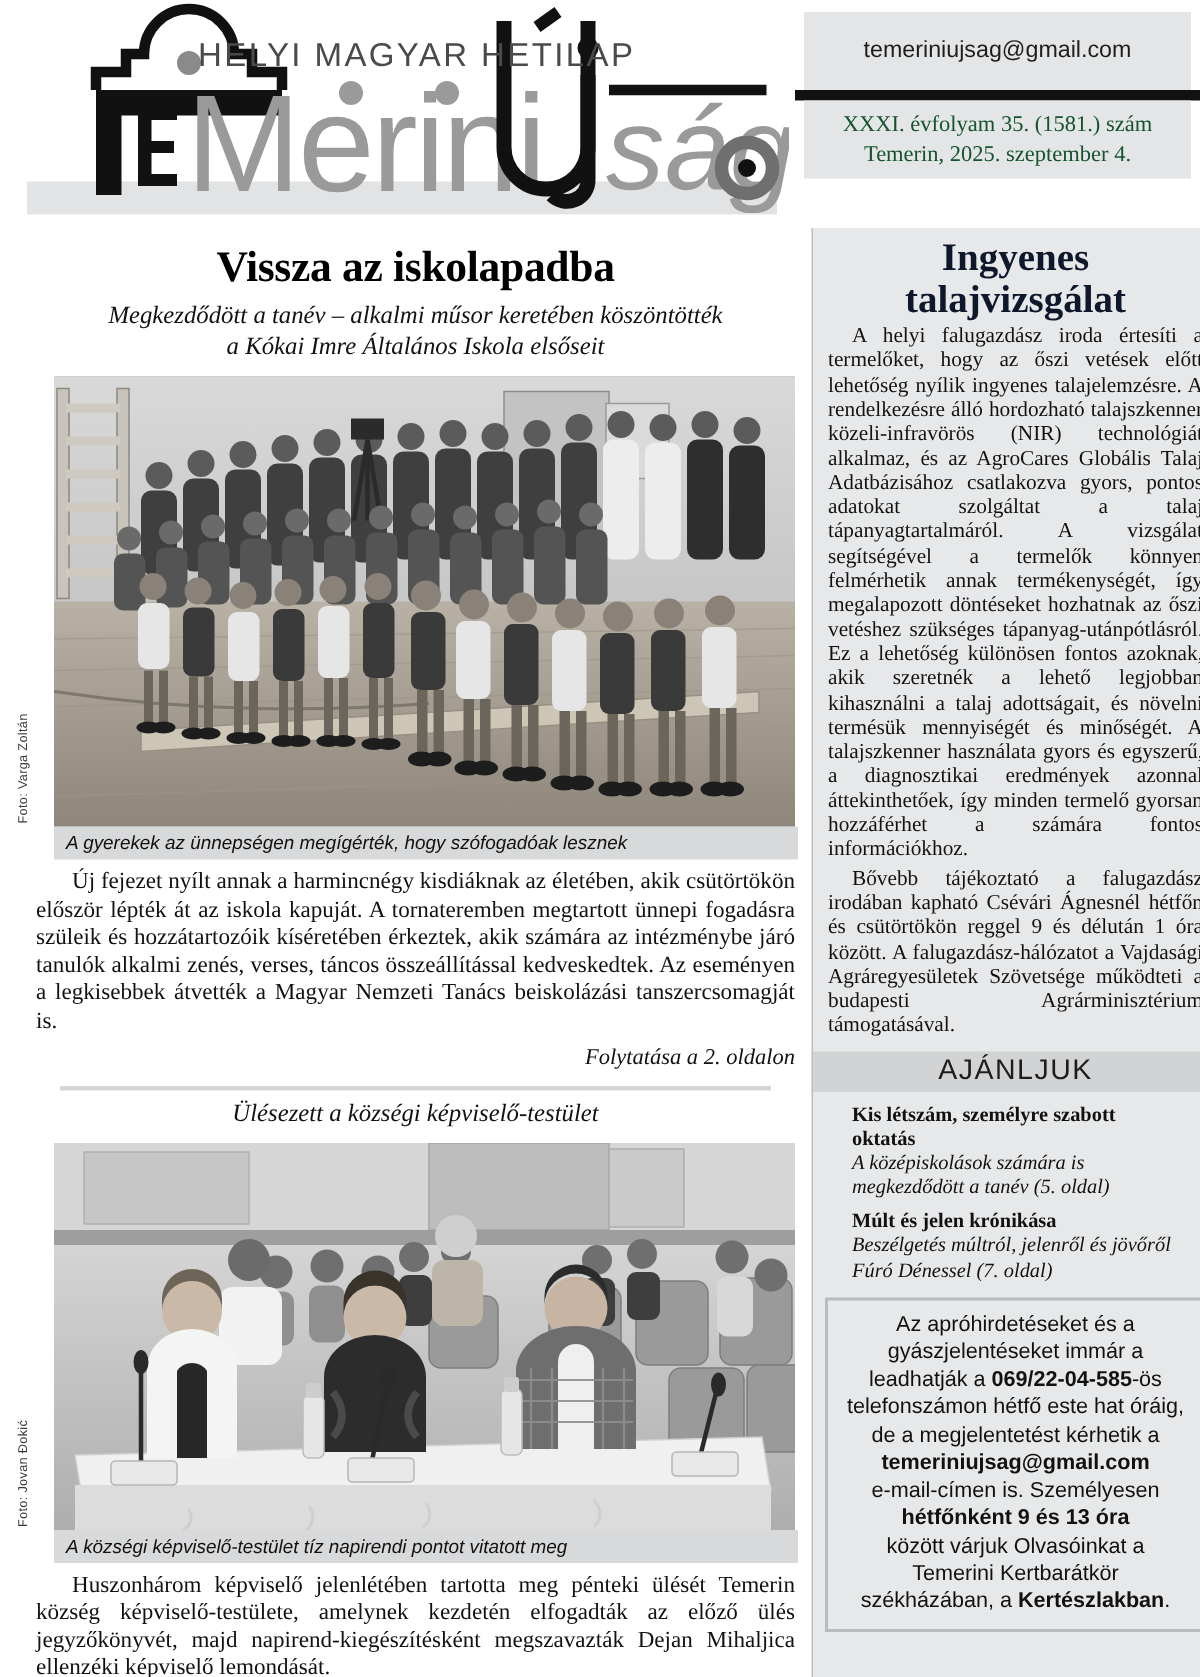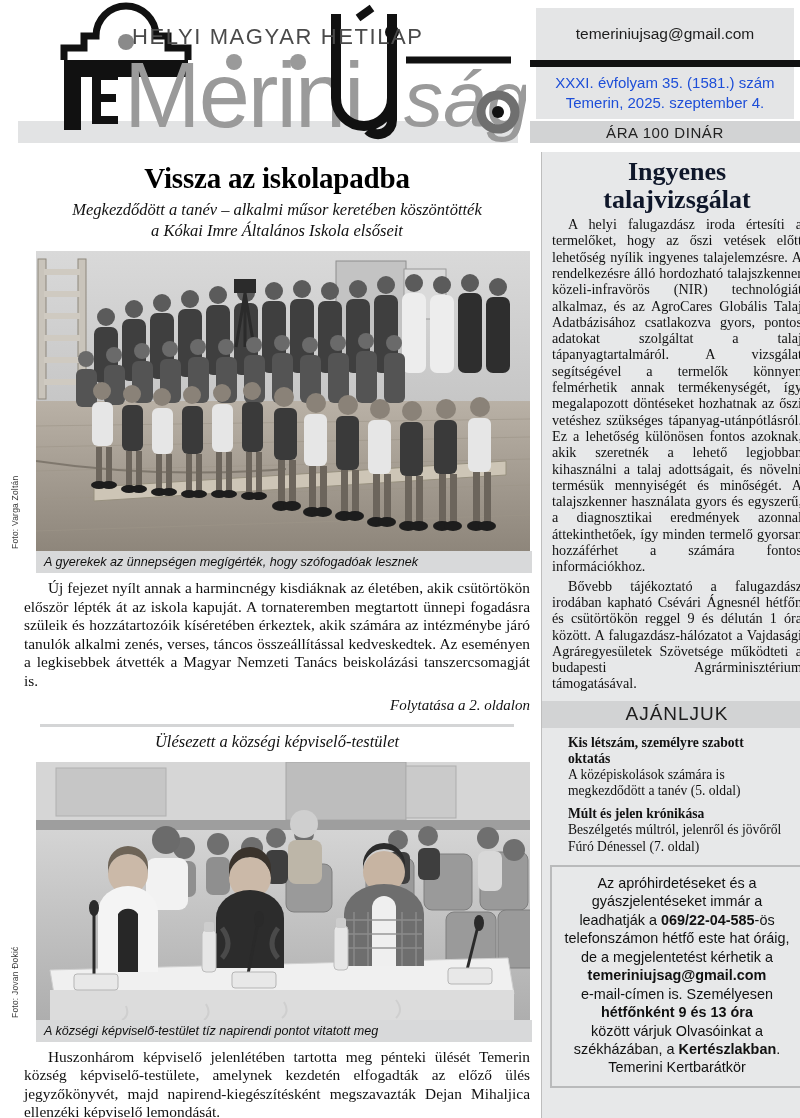--- a/index.html
+++ b/index.html
@@ -39,22 +39,22 @@
     font-size:15.5px;color:#1d1d1d;
   }
   .blackbar{position:absolute;left:0;top:60px;width:270px;height:7px;background:#111;}
   .issue-box{
     position:absolute;left:6px;top:67px;width:258px;height:52px;
     background:#e4e5e6;
     display:flex;flex-direction:column;align-items:center;justify-content:center;
     line-height:1.35;
   }
   .issue-box div{
-    font-family:Liberation Sans, sans-serif;
-    font-size:15px;color:#1d4ed8;white-space:nowrap;
+    font-family:Liberation Serif, serif;
+    font-size:15px;color:#14532d;white-space:nowrap;
   }
   .price-box{
     position:absolute;left:0;top:121px;width:270px;height:22px;
     background:#d2d3d4;
     display:flex;align-items:center;justify-content:center;
   }
   .price-box span{
     font-family:"Liberation Sans", sans-serif;
     font-size:15px;color:#222;letter-spacing:.6px;
   }
@@ -130,21 +130,21 @@
     margin-top:9px;
     background:#d2d3d4;height:27px;
     display:flex;align-items:center;justify-content:center;
   }
   .aj-head span{
     font-family:"Liberation Sans", sans-serif;
     font-size:19px;color:#1d1d1d;letter-spacing:1px;
   }
   .aj-item{margin-top:7px;padding:0 26px;}
   .aj-item .t{font-weight:bold;font-size:13.6px;line-height:1.18;}
-  .aj-item .d{font-size:13.6px;line-height:1.2;}
+  .aj-item .d{font-style:italic;font-size:13.6px;line-height:1.2;}
 
   
   .adbox{
     margin:10px 8px 0 8px;
     border:2px solid #b9babb;
     background:#e7e8e9;
     padding:7px 8px 9px 8px;
     text-align:center;
     font-family:"Liberation Sans", sans-serif;
     font-size:14.4px;line-height:1.28;color:#111;
@@ -191,23 +191,20 @@
     </div>
 
     <div class="mast-right">
       <div class="email-box">
         <span>temeriniujsag@gmail.com</span>
       </div>
       <div class="blackbar"></div>
       <div class="issue-box">
         <div>XXXI. évfolyam 35. (1581.) szám</div>
         <div>Temerin, 2025. szeptember 4.</div>
-      </div>
-      <div class="price-box">
-        <span>ÁRA 100 DINÁR</span>
       </div>
     </div>
   </div>
 
   <div class="cols">
     <div class="vdiv"></div>
 
     <div class="left-col">
       <div style="padding:0 12px;">
 
@@ -598,21 +595,21 @@
         <div>gyászjelentéseket immár a</div>
         <div>
           <span>leadhatják a </span><b>069/22-04-585</b><span>-ös</span>
         </div>
         <div>telefonszámon hétfő este hat óráig,</div>
         <div>de a megjelentetést kérhetik a</div>
         <div><b>temeriniujsag@gmail.com</b></div>
         <div>e-mail-címen is. Személyesen</div>
         <div><b>hétfőnként 9 és 13 óra</b></div>
         <div>között várjuk Olvasóinkat a</div>
+        <div>Temerini Kertbarátkör</div>
         <div>
           <span>székházában, a </span><b>Kertészlakban</b><span>.</span>
         </div>
-        <div>Temerini Kertbarátkör</div>
       </div>
     </div>
 
   </div>
 </div>
 
 </body></html>

